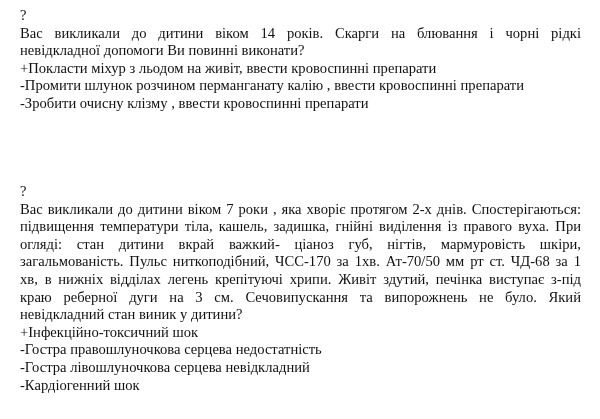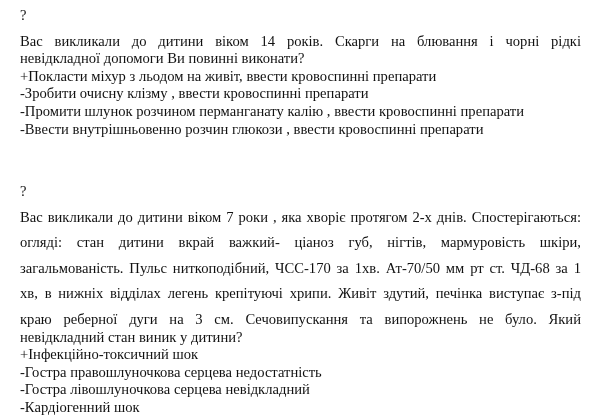--- a/index.html
+++ b/index.html
@@ -15,41 +15,40 @@
     .block { position: absolute; left: 20px; width: 561px; }
     .q1 { top: 7px; }
     .q2 { top: 183px; }
     .line { white-space: nowrap; height: 17.6px; }
     .just {
       text-align: justify;
       text-align-last: justify;
       white-space: normal;
       height: 17.6px;
       overflow: hidden;
-      margin-top: 8px;
     }
   </style>
 </head>
 <body>
 
 <div class="page">
 
   <div class="block q1">
     <div class="line">?</div>
     <div class="just">Вас викликали до дитини віком 14 років. Скарги на блювання і чорні рідкі</div>
     <div class="line">невідкладної допомоги Ви повинні виконати?</div>
     <div class="line">+Покласти міхур з льодом на живіт, ввести кровоспинні препарати</div>
+    <div class="line">-Промити шлунок розчином перманганату калію ,  ввести кровоспинні препарати</div>
     <div class="line">-Зробити очисну клізму  , ввести кровоспинні препарати</div>
-    <div class="line">-Промити шлунок розчином перманганату калію ,  ввести кровоспинні препарати</div>
-    <div class="line">-Ввести внутрішньовенно розчин глюкози  , ввести кровоспинні препарати</div>
   </div>
 
   <div class="block q2">
     <div class="line">?</div>
     <div class="just">Вас викликали до дитини віком 7  роки , яка хворіє протягом 2-х днів. Спостерігаються:</div>
+    <div class="just">підвищення температури тіла, кашель, задишка, гнійні виділення із правого вуха. При</div>
     <div class="just">огляді: стан дитини вкрай важкий- ціаноз губ, нігтів, мармуровість шкіри,</div>
     <div class="just">загальмованість. Пульс ниткоподібний, ЧСС-170 за 1хв. Ат-70/50 мм рт ст. ЧД-68 за 1</div>
     <div class="just">хв, в нижніх відділах легень крепітуючі хрипи.  Живіт здутий, печінка виступає з-під</div>
     <div class="just">краю реберної дуги на 3 см. Сечовипускання та випорожнень не було. Який</div>
     <div class="line">невідкладний стан виник у дитини?</div>
     <div class="line">+Інфекційно-токсичний шок</div>
     <div class="line">-Гостра правошлуночкова серцева недостатність</div>
     <div class="line">-Гостра лівошлуночкова серцева невідкладний</div>
     <div class="line">-Кардіогенний шок</div>
   </div>

